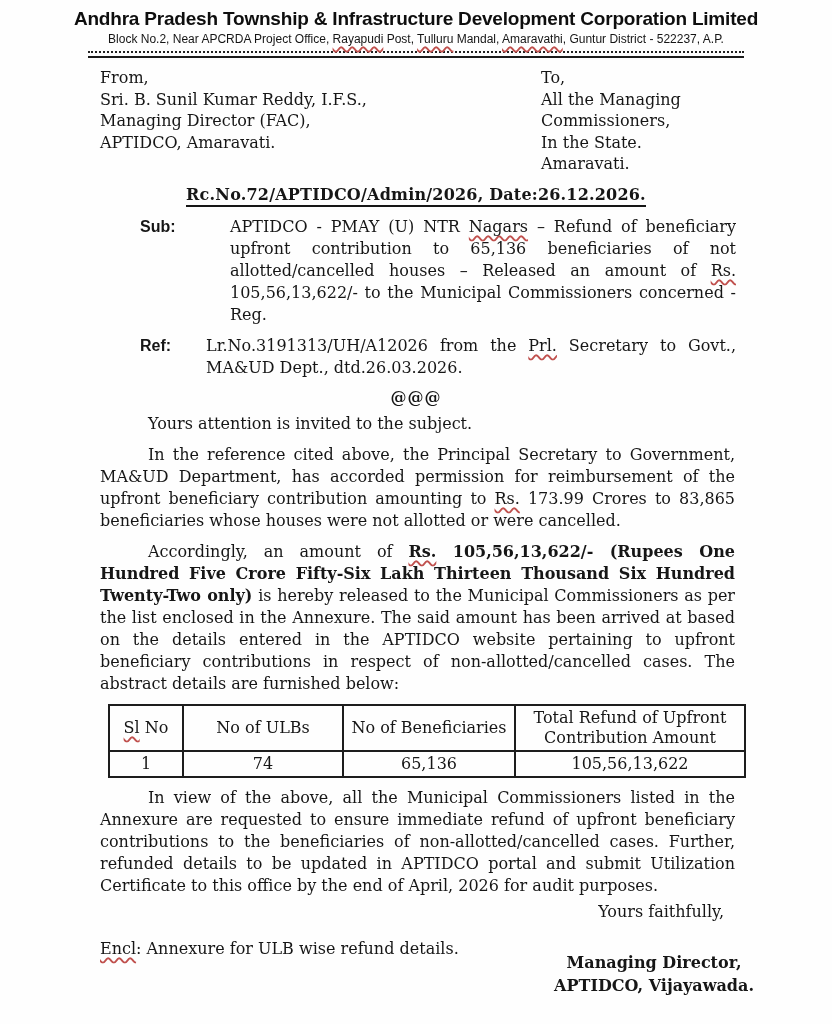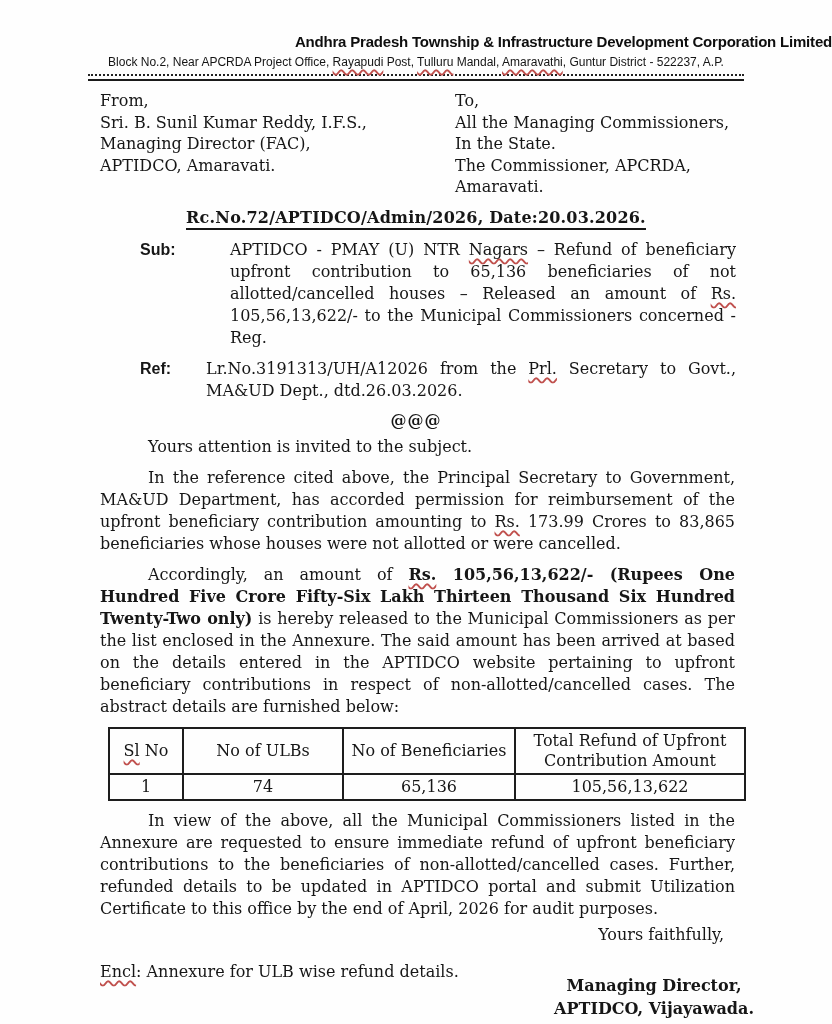--- a/index.html
+++ b/index.html
@@ -16,39 +16,38 @@
   .sq {
     text-decoration-line: underline;
     text-decoration-style: wavy;
     text-decoration-color:#c0504d;
     text-decoration-thickness:1.5px;
     text-decoration-skip-ink:none;
     text-underline-offset:3px;
   }
   
   .org-title {
-    text-align:right;
+    text-align:center;
     font-family:"Liberation Sans","DejaVu Sans",sans-serif;
-    font-weight:700; font-size:15px; line-height:22px; color:#0e0e0e;
+    font-weight:700; font-size:19px; line-height:22px; color:#0e0e0e;
     letter-spacing:-0.2px;
-    margin-top:23px;
   }
   .org-address {
     text-align:center;
     font-family:"Liberation Sans","DejaVu Sans",sans-serif;
     font-weight:400; font-size:12px; line-height:15px; color:#141414;
     margin-top:2px;
   }
   .header-rule { margin:4px 88px 0; }
   .rule-dotted { border-top:2px dotted #222; }
   .rule-solid  { border-top:2.5px solid #1a1a1a; margin-top:3px; }
   
-  .addresses { display:flex; margin:9px 90px 0 100px; line-height:21.5px; }
+  .addresses { display:flex; margin:9px 90px 0 100px; line-height:21.5px;gap:46px; }
   .addr-from { width:355px; flex:none; }
-  .addr-to   { flex:1; }
+  .addr-to   { flex:1;margin-left:40px; }
   
   .rc-line { text-align:center; margin-top:9px; font-weight:700; }
   .rc-line .u { border-bottom:2px solid #161616; padding-bottom:1px; letter-spacing:0.2px; }
   
   .tag-row { display:flex; margin-left:140px; width:596px; }
   .tag-row.sub { margin-top:10px;gap:24px; }
   .tag-row.ref { margin-top:9px; }
   .tag-label {
     flex:none; width:66px; font-weight:700;
     font-family:"Liberation Sans","DejaVu Sans",sans-serif; font-size:16px;
@@ -88,27 +87,26 @@
     <div class="addr-from">
       <div>From,</div>
       <div>Sri. B. Sunil Kumar Reddy, I.F.S.,</div>
       <div>Managing Director (FAC),</div>
       <div>APTIDCO, Amaravati.</div>
     </div>
     <div class="addr-to">
       <div>To,</div>
       <div>All the Managing Commissioners,</div>
       <div>In the State.</div>
-      <div>The Commissioner, APCRDA,</div>
       <div>Amaravati.</div>
     </div>
   </div>
 
   <div class="rc-line">
-    <span class="u">Rc.No.72/APTIDCO/Admin/2026, Date:20.03.2026.</span>
+    <span class="u">Rc.No.72/APTIDCO/Admin/2026, Date:26.12.2026.</span>
   </div>
 
   <div class="tag-row sub">
     <div class="tag-label">Sub:</div>
     <div class="tag-text"><span>APTIDCO - PMAY (U) NTR </span><span class="sq">Nagars</span><span> – Refund of beneficiary upfront contribution to 65,136 beneficiaries of not allotted/cancelled houses – Released an amount of </span><span class="sq">Rs.</span><span> 105,56,13,622/- to the Municipal Commissioners concerned - Reg.</span></div>
   </div>
 
   <div class="tag-row ref">
     <div class="tag-label">Ref:</div>
     <div class="tag-text"><span>Lr.No.3191313/UH/A12026 from the </span><span class="sq">Prl.</span><span> Secretary to Govt., MA&amp;UD Dept., dtd.26.03.2026.</span></div>

